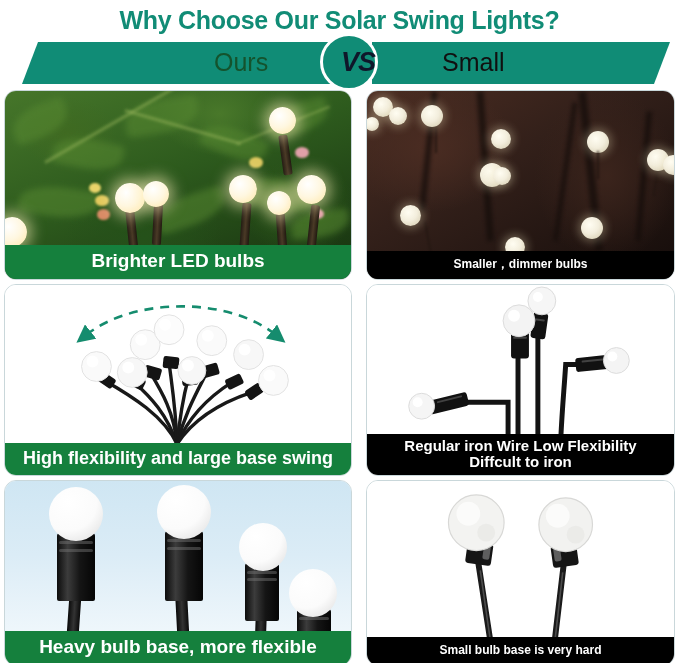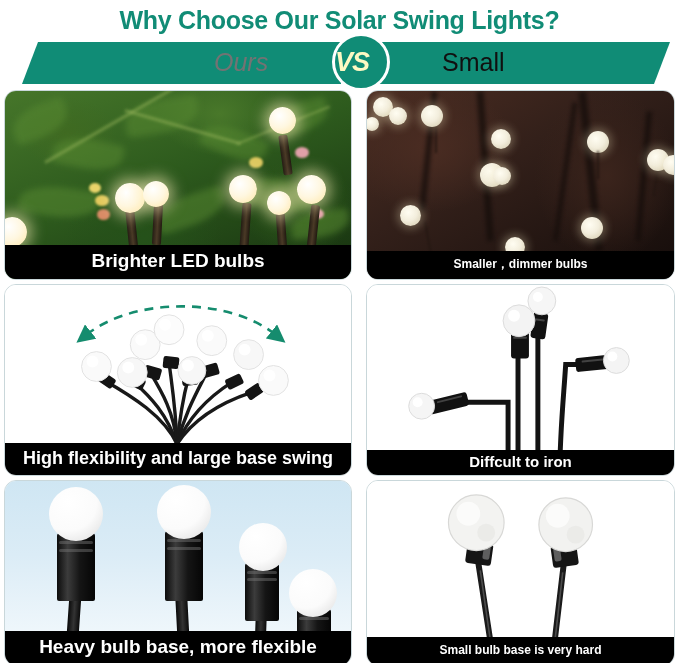--- a/index.html
+++ b/index.html
@@ -55,43 +55,42 @@
     position: absolute;
     top: 0;
     height: 42px;
     line-height: 40px;
     font-size: 25px;
     font-weight: normal;
     white-space: nowrap;
   }
   .label-ours {
     left: 192px;
-    color: #737373;
-    font-style: italic;
+    color: #14532d;
   }
   .label-others {
     left: 420px;
     color: #101010;
   }
   .vs-circle {
     position: absolute;
-    left: 310px;
+    left: 298px;
     top: -9px;
     width: 58px;
     height: 58px;
     border-radius: 50%;
     background: #108C76;
     border: 3px solid #ffffff;
     box-sizing: border-box;
-    color: #fef9c3;
+    color: #0f172a;
     font-size: 27px;
     font-weight: bold;
     font-style: italic;
     line-height: 52px;
-    text-align: left;
+    text-align: right;
     letter-spacing: -1px;
     z-index: 5;
   }
 
   
   .grid {
     position: absolute;
     left: 4px;
     top: 90px;
     width: 671px;
@@ -120,21 +119,21 @@
     left: 0;
     right: 0;
     bottom: 0;
     text-align: center;
     color: #ffffff;
     font-weight: bold;
     z-index: 9;
     box-sizing: border-box;
   }
   .caption-ours {
-    background: #000000;
+    background: #15803d;
     font-size: 19px;
     padding: 6px 2px 7px 2px;
     line-height: 1.08;
   }
   .caption-others {
     background: #000000;
     font-size: 12px;
     padding: 7px 2px 8px 2px;
     line-height: 1.08;
   }
@@ -422,20 +421,21 @@
           <circle cx="153" cy="36" r="16" fill="#f3f3f3" stroke="#dcdcdc" stroke-width="1"></circle>
           <circle cx="148" cy="31" r="6" fill="#ffffff"></circle>
           <circle cx="176" cy="16" r="14" fill="#f6f6f6" stroke="#dcdcdc" stroke-width="1"></circle>
           <circle cx="172" cy="12" r="5" fill="#ffffff"></circle>
           <circle cx="251" cy="76" r="13" fill="#f4f4f4" stroke="#dcdcdc" stroke-width="1"></circle>
           <circle cx="247" cy="72" r="5" fill="#ffffff"></circle>
         </g>
       </svg>
     </div>
     <div class="caption caption-others caption-tight">
+      <div>Regular iron Wire Low Flexibility</div>
       <div>Diffcult to iron</div>
     </div>
   </div>
 
   <div class="panel">
     <div class="panel-scene scene-sky">
 
       <div class="heavy-rod" style="left:62px; top:112px; width:12px;height:74px; transform:rotate(4deg);"></div>
       <div class="heavy-base" style="left:52px; top:52px;  width:38px;height:68px;"></div>
       <div class="heavy-ridge" style="left:54px;top:60px;  width:34px;height:3px;"></div>

